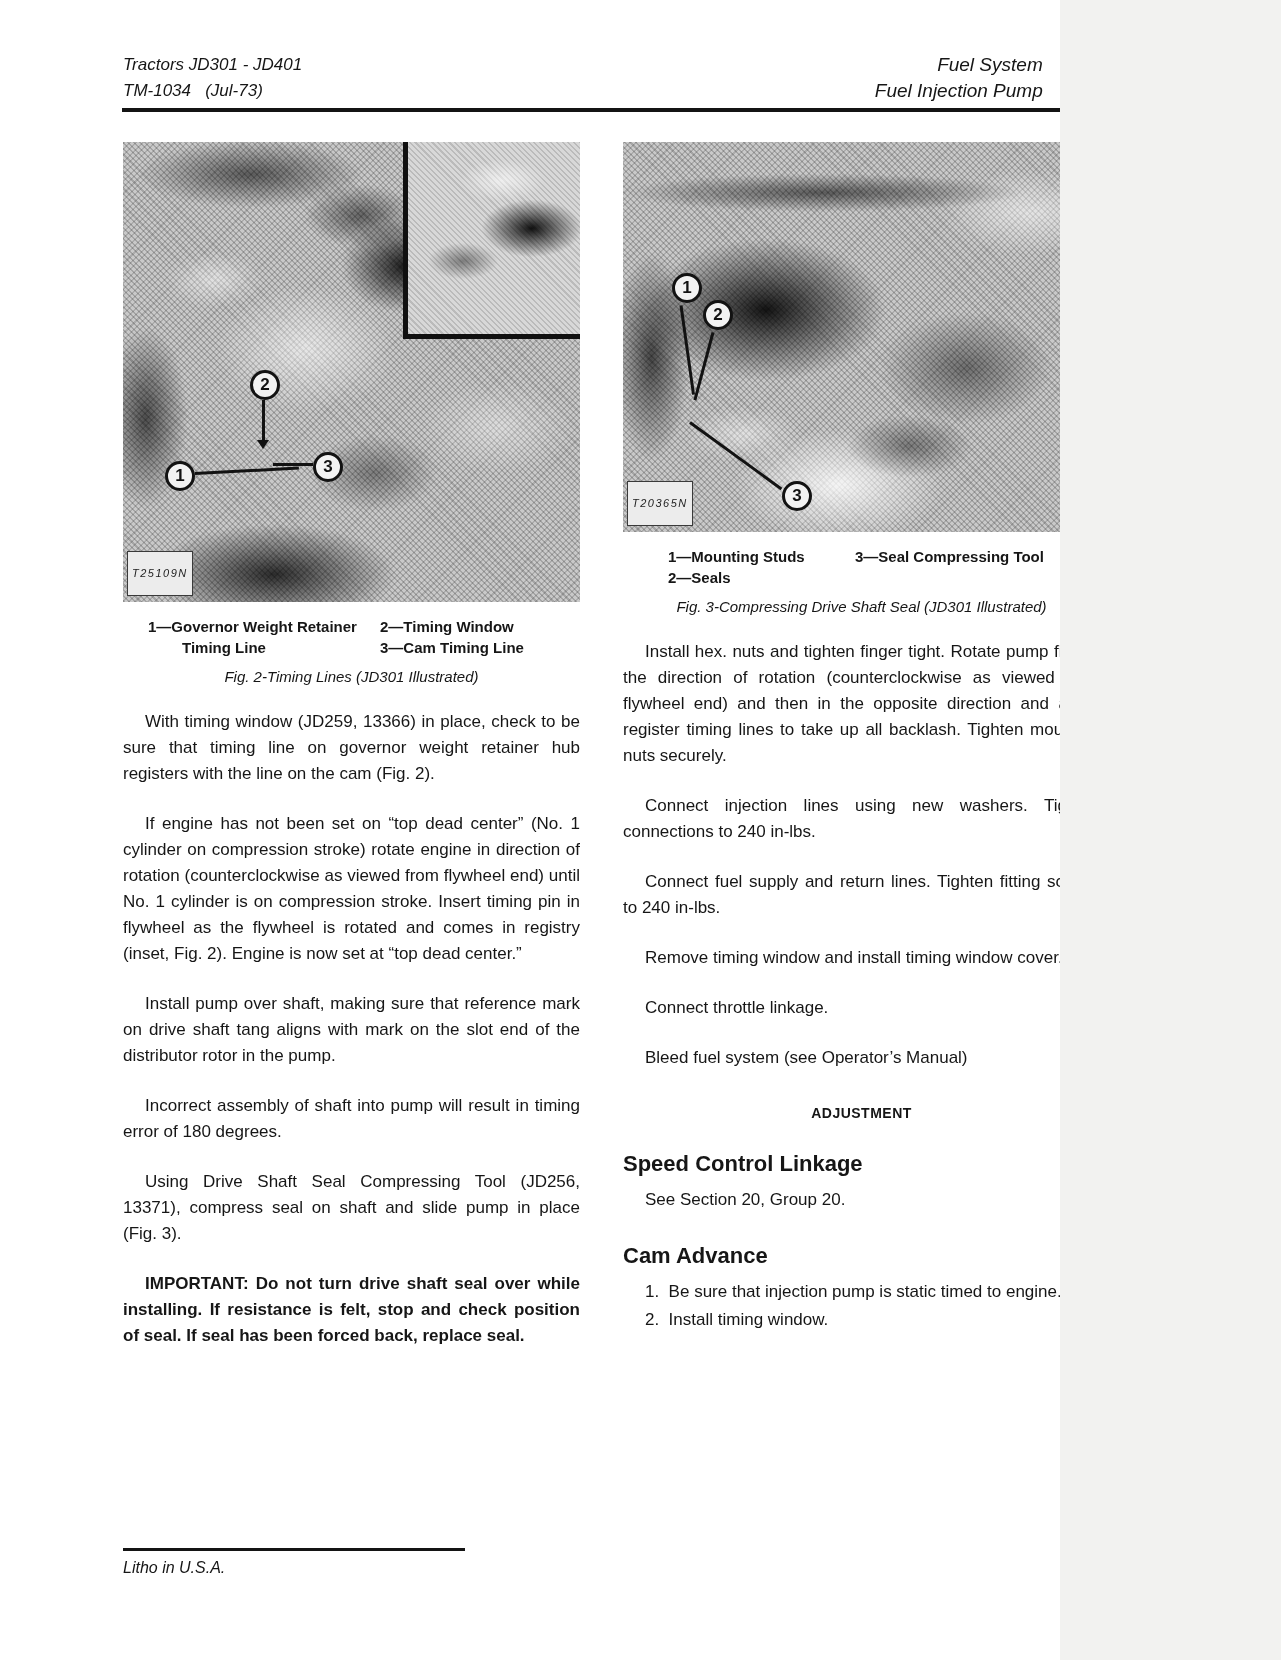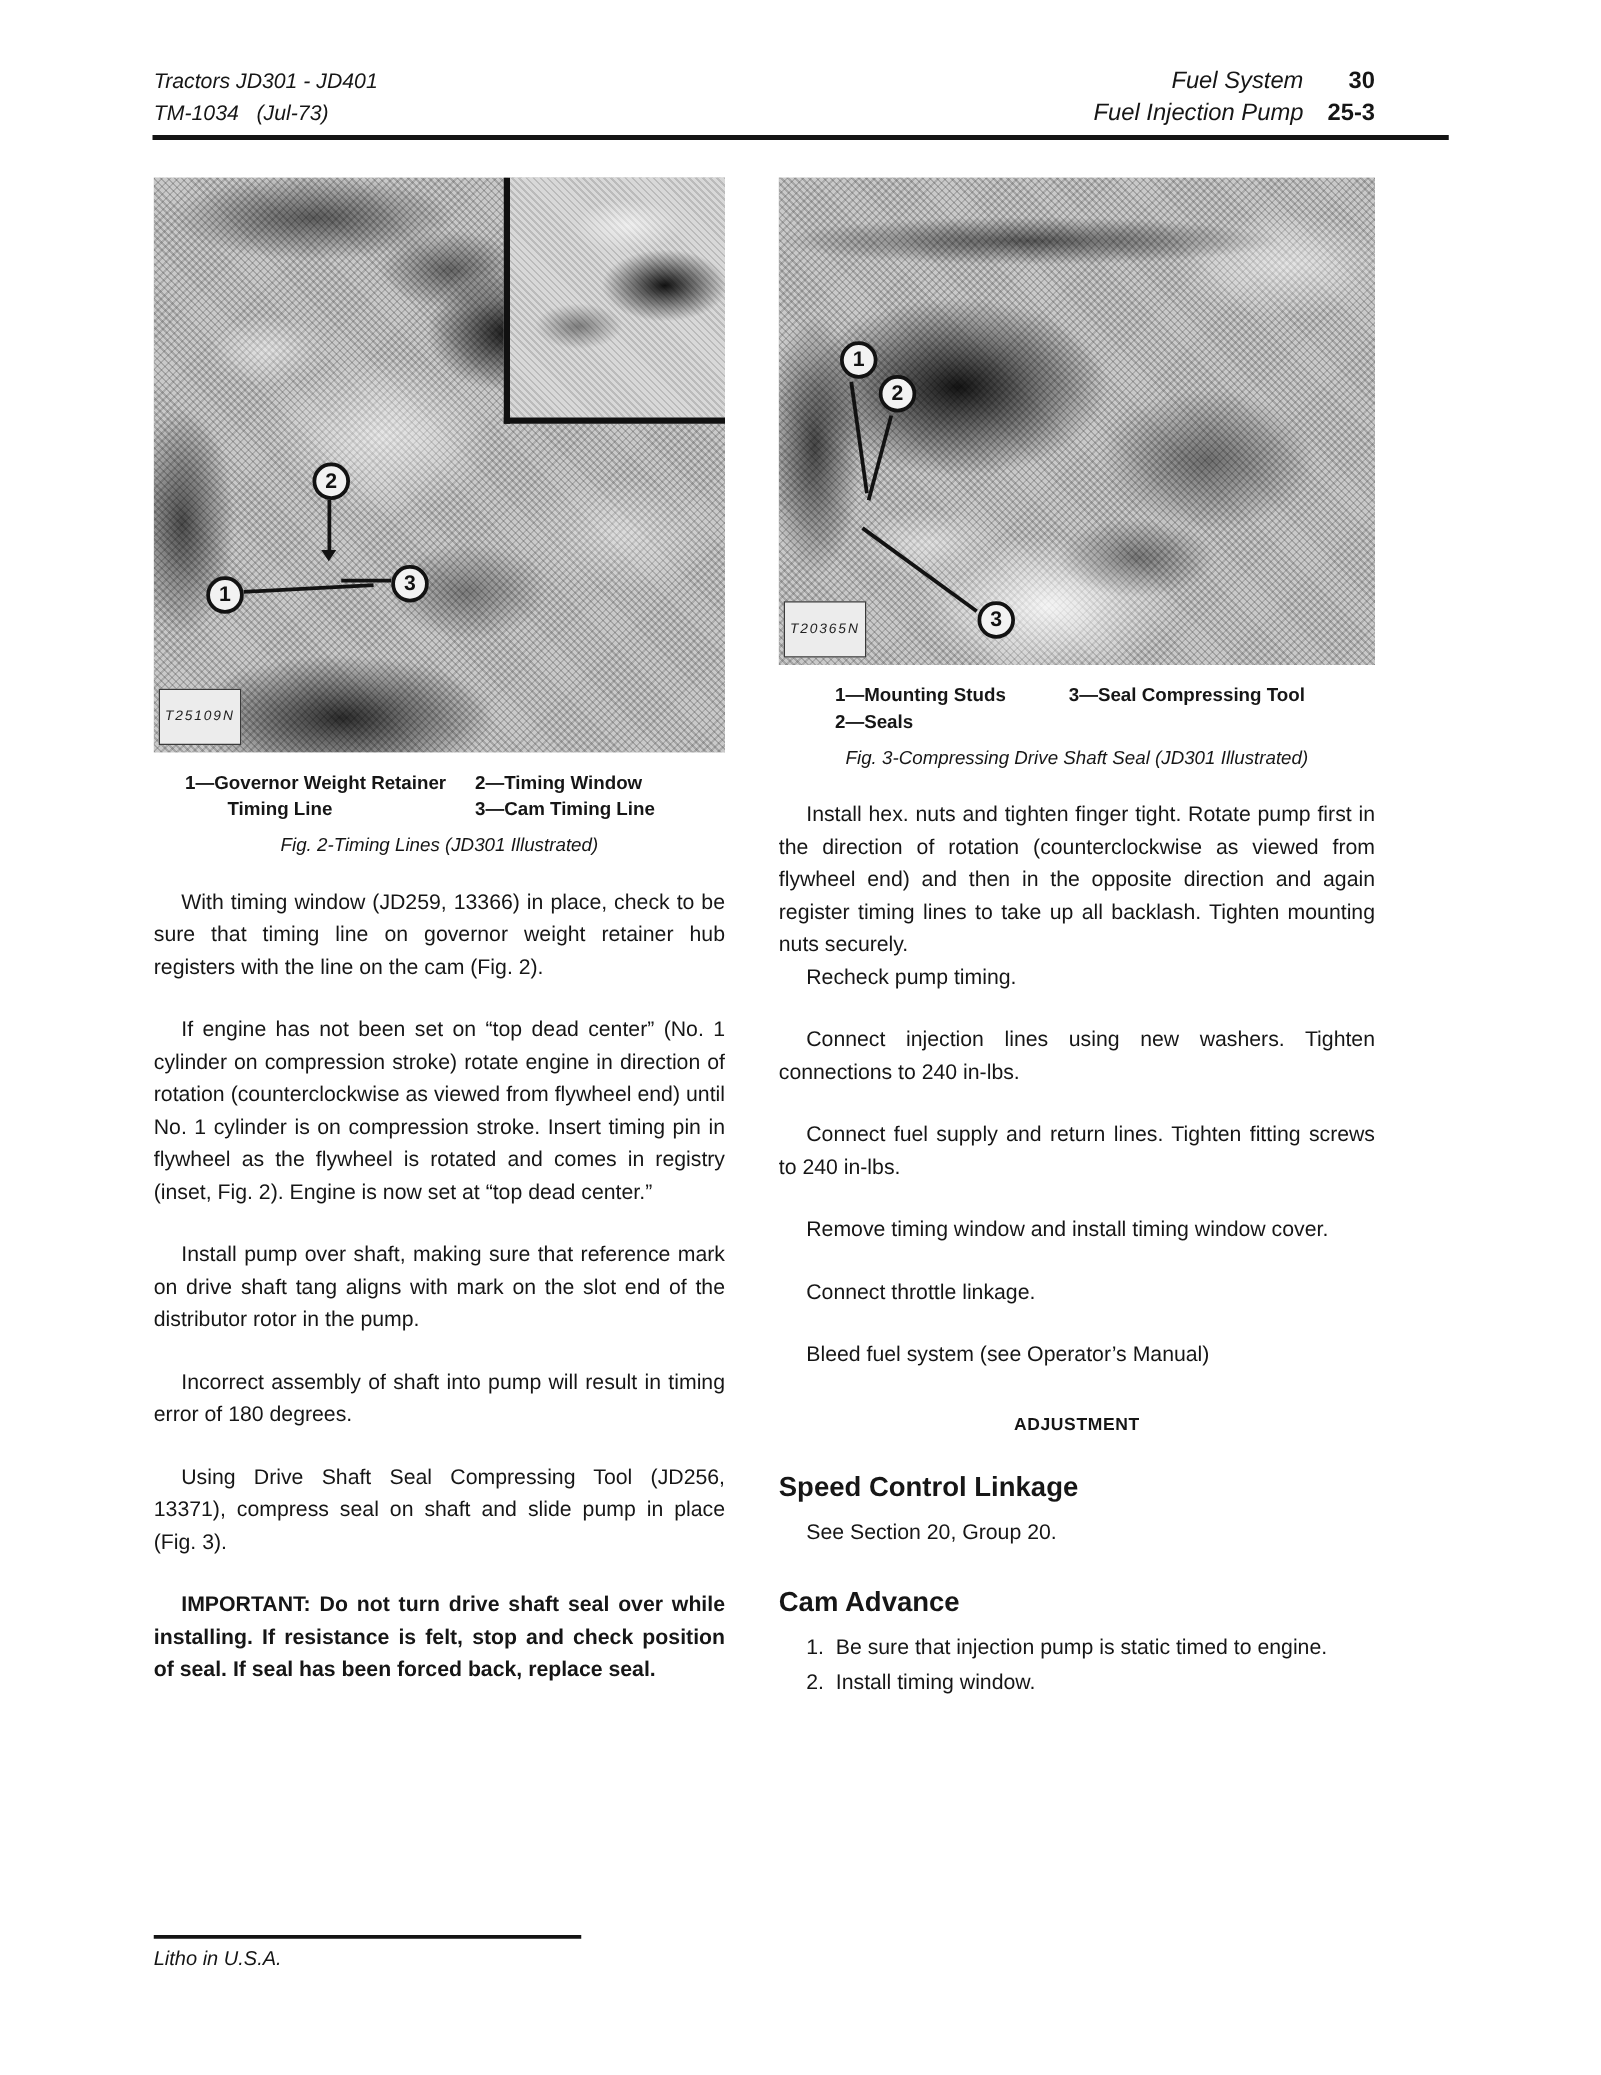--- a/index.html
+++ b/index.html
@@ -1,21 +1,21 @@
 <!DOCTYPE html>
 <html><head>
 <meta charset="utf-8">
 <style>
   html,body{margin:0;padding:0;}
   body{
     width:1281px;height:1660px;background:#f2f2f0;
     font-family:"Liberation Sans", sans-serif;color:#161616;
   }
   .page{
-    position:relative;width:1281px;height:1660px;background:#ffffff;overflow:hidden;
+    position:relative;width:1060px;height:1660px;background:#ffffff;overflow:hidden;
   }
   .content{position:absolute;left:123px;top:52px;width:977px;}
 
   
   .hdr{display:flex;justify-content:space-between;align-items:flex-start;}
   .hdr-left div{font-style:italic;font-size:17px;line-height:26px;}
   .hdr-right{text-align:right;}
   .hdr-right .hline{font-size:19px;line-height:26px;}
   .hdr-right .htitle{font-style:italic;}
   .hdr-right .hpage{font-weight:bold;display:inline-block;min-width:52px;text-align:right;}
@@ -200,21 +200,20 @@
               <div>2—Seals</div>
             </div>
             <div class="lcol2">
               <div>3—Seal Compressing Tool</div>
             </div>
           </div>
           <div class="caption">Fig. 3-Compressing Drive Shaft Seal (JD301 Illustrated)</div>
         </div>
 
         <p class="body">Install hex. nuts and tighten finger tight. Rotate pump first in the direction of rotation (counterclockwise as viewed from flywheel end) and then in the opposite direction and again register timing lines to take up all backlash. Tighten mounting nuts securely.</p>
-        <p class="body p-tight">Recheck pump timing.</p>
         <p class="body">Connect injection lines using new washers. Tighten connections to 240 in-lbs.</p>
         <p class="body">Connect fuel supply and return lines. Tighten fitting screws to 240 in-lbs.</p>
         <p class="body">Remove timing window and install timing window cover.</p>
         <p class="body">Connect throttle linkage.</p>
         <p class="body">Bleed fuel system (see Operator’s Manual)</p>
 
         <h2 class="h-adjust">ADJUSTMENT</h2>
 
         <h3 class="h-sub">Speed Control Linkage</h3>
         <p class="body p-tight" style="margin-top:10px;">See Section 20, Group 20.</p>

